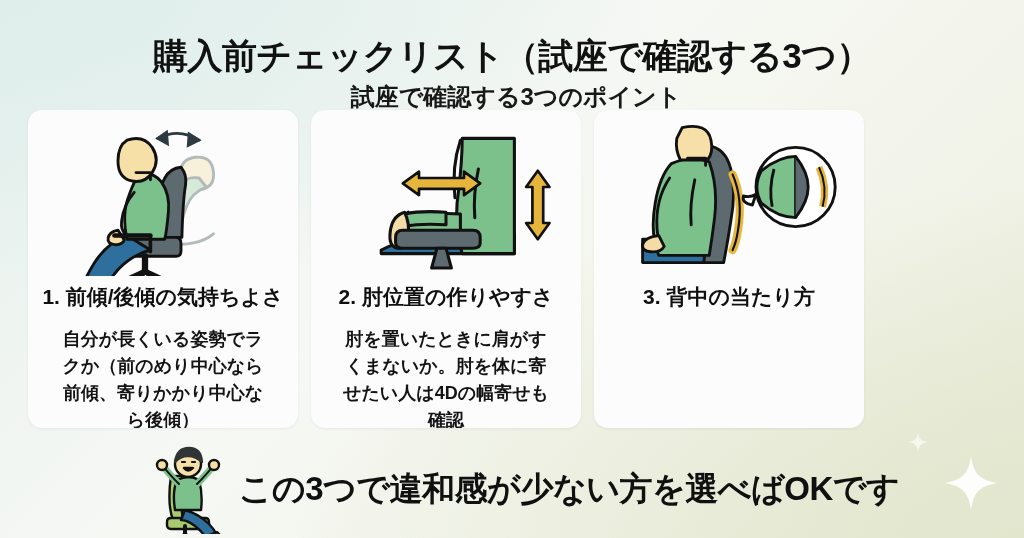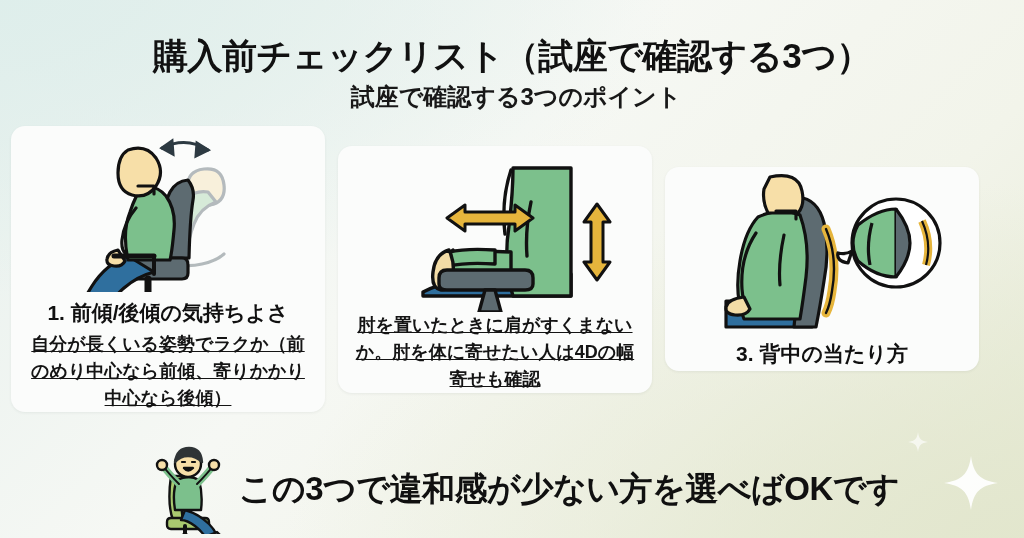--- a/index.html
+++ b/index.html
@@ -71,27 +71,26 @@
     line-height: 1.2;
     color: #181818;
     margin: 8px 0 0 0;
     white-space: nowrap;
     padding-left: 8px;
   }
 
   
   .cards {
     position: absolute;
-    left: 11px;
+    left: 28px;
     top: 110px;
-    width: 968px;
+    width: 836px;
     height: 318px;
     display: flex;
     gap: 13px;
-    align-items: center;
   }
   .card {
     flex: 1 1 0;
     background: #fbfcfb;
     border-radius: 14px;
     box-shadow: 0 1px 3px rgba(40,60,50,0.07);
     display: flex;
     flex-direction: column;
     align-items: center;
     overflow: hidden;
@@ -116,23 +115,22 @@
     text-align: center;
     white-space: nowrap;
   }
   .card-body {
     font-size: 18px;
     font-weight: bold;
     line-height: 1.5;
     color: #141414;
     text-align: center;
     padding: 0 16px;
-    margin: 0;
+    margin: 12px;
     max-width: 300px;
-    text-decoration: underline;
   }
 
   
   .footer {
     position: absolute;
     left: 0;
     top: 440px;
     width: 1024px;
     height: 98px;
     display: flex;
@@ -252,20 +250,21 @@
 
           <g stroke="#111" stroke-width="3" stroke-linejoin="round" fill="#e6b53c">
             <path d="M102 66 l18 -13 l0 7 l50 0 l0 -7 l18 13 l-18 13 l0 -7 l-50 0 l0 7 Z"></path>
           </g>
 
           <g stroke="#111" stroke-width="3" stroke-linejoin="round" fill="#e6b53c">
             <path d="M252 52 l13 18 l-7 0 l0 40 l7 0 l-13 18 l-13 -18 l7 0 l0 -40 l-7 0 Z"></path>
           </g>
         </svg>
       </div>
+      <div class="card-heading">2. 肘位置の作りやすさ</div>
       <p class="card-body">肘を置いたときに肩がすくまないか。肘を体に寄せたい人は4Dの幅寄せも確認</p>
     </div>
 
     <div class="card">
       <div class="card-art">
         <svg viewBox="0 0 300 160" width="300" height="160" aria-hidden="true">
           <g stroke="#111" stroke-width="3.2" stroke-linecap="round" stroke-linejoin="round">
 
             <path d="M54 128 l86 0 l0 26 l-86 0 Z" fill="#2f6f9e"></path>
 

